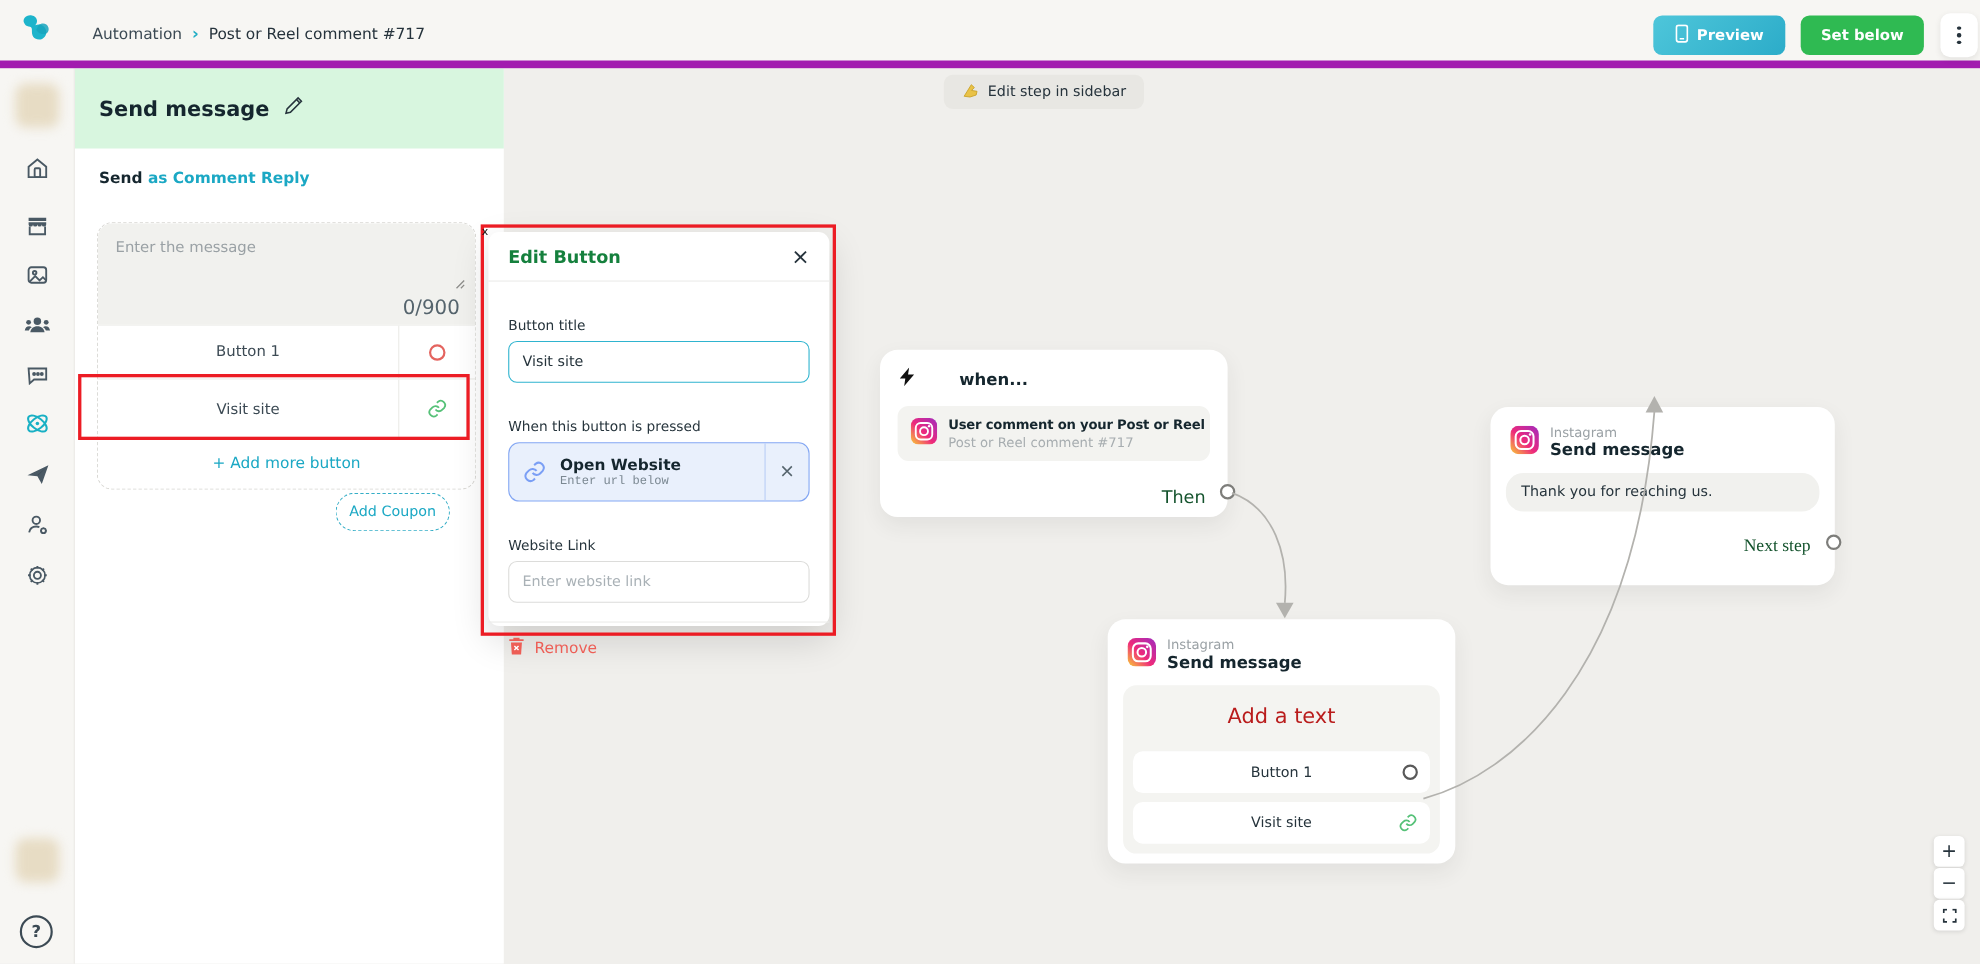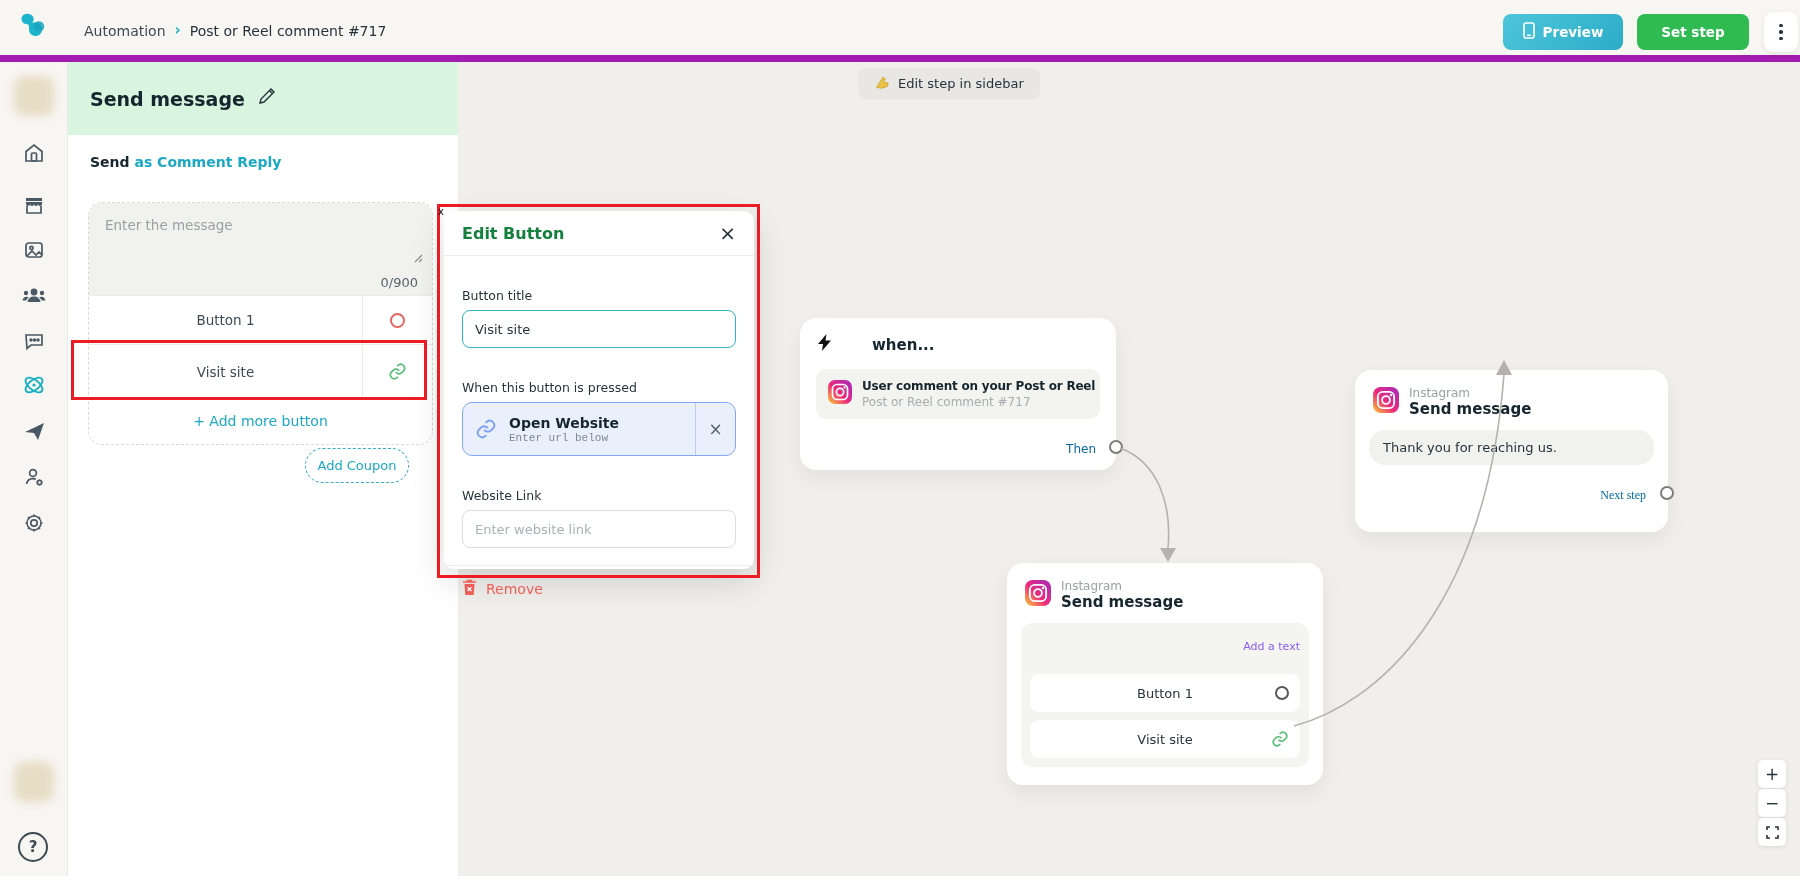--- a/index.html
+++ b/index.html
@@ -33,21 +33,21 @@
   .panel-head { position:absolute; left:0; top:0; width:390px; height:73px; background:#d8f6df; display:flex; align-items:center; padding-left:22px; gap:12px; }
   .panel-title { font-size:19px; font-weight:bold; color:#15262e; }
   .send-line { position:absolute; left:22px; top:92px; font-size:14px; font-weight:bold; color:#15262e; }
   .send-mode { color:#1ba8c4; cursor:pointer; }
   .composer { position:absolute; left:20px; top:140px; width:345px; border:1px dashed #d9d8d4; border-radius:14px; background:#fff; overflow:hidden; }
   .msg-zone { position:relative; height:92px; background:#f1f1ee; border-radius:13px 13px 0 0; }
   .msg-zone textarea { width:100%; height:60px; background:transparent; border:none; resize:none; outline:none;
     padding:14px 16px; font-size:13.5px; font-family:inherit; color:#42525c; }
   .msg-zone textarea::placeholder { color:#9aa1a5; }
   .resize-glyph { position:absolute; right:9px; bottom:28px; }
-  .counter { position:absolute; right:14px; bottom:5px; font-size:13px; color:#55646d; }
+  .counter { position:absolute; right:14px; bottom:5px; font-size:18px; color:#55646d; }
   .btn-row { display:flex; align-items:stretch; border-top:1px solid #ebebe8; background:#fff; cursor:pointer; }
   .btn-row .lbl { flex:1; display:flex; align-items:center; justify-content:center; font-size:13.5px; color:#3c4a54; }
   .btn-row .act { width:70px; border-left:1px solid #ebebe8; display:flex; align-items:center; justify-content:center; }
   .row-h49 { height:49px; } .row-h54 { height:54px; }
   .red-circle { width:15px; height:15px; border-radius:50%; border:2px solid #e4645f; }
   .port-circle { width:14px; height:14px; border-radius:50%; border:2px solid #595959; background:#fff; }
   .add-more { height:46px; display:flex; align-items:center; justify-content:center; font-size:14px; color:#1ba8c4; cursor:pointer; background:#fff; }
   .add-coupon { position:absolute; left:237px; top:386px; width:104px; height:35px; border:1.5px dashed #35aec7; border-radius:18px;
     background:#fff; color:#1ba8c4; font-size:13px; cursor:pointer; font-family:inherit; }
 
@@ -80,24 +80,24 @@
   .canvas { position:absolute; left:458px; top:62px; width:1342px; height:814px; background:#f0efec; overflow:hidden; }
   .tooltip { position:absolute; left:400px; top:6px; height:31px; padding:0 16px; background:#e8e7e3; border-radius:8px;
     display:flex; align-items:center; gap:8px; font-size:13px; color:#26333c; }
   .node { position:absolute; background:#fff; border-radius:16px; box-shadow:0 8px 20px rgba(40,40,40,.07); z-index:3; }
   .node-head { display:flex; align-items:center; gap:10px; padding:16px 18px 10px; }
   .node-app { font-size:12px; color:#9aa1a5; }
   .node-title { font-size:15px; font-weight:bold; color:#15262e; }
   .trigger-card { margin:2px 16px 0; background:#f3f3f0; border-radius:10px; padding:10px 12px; display:flex; align-items:center; gap:10px; }
   .trigger-title { font-size:12px; font-weight:bold; color:#15262e; white-space:nowrap; letter-spacing:-.2px; }
   .trigger-sub { font-size:12px; color:#a7adb0; margin-top:2px; }
-  .port-label { position:absolute; font-size:12px; color:#0369a1; }
+  .port-label { position:absolute; font-size:16px; color:#14532d; }
   .port { position:absolute; width:14px; height:14px; border-radius:50%; border:2px solid #7d7d7a; background:#fff; cursor:pointer; }
   .inner-card { margin:2px 14px 0; background:#f4f4f1; border-radius:12px; padding:9px; }
-  .inner-hint { text-align:right; font-size:11px; color:#8b5cf6; padding:8px 0 13px; }
+  .inner-hint { text-align:center; font-size:19px; color:#b91c1c; padding:8px 0 13px; }
   .inner-row { background:#fff; border-radius:9px; height:38px; display:flex; align-items:center; position:relative; margin-top:8px; cursor:pointer; }
   .inner-row:first-of-type { margin-top:0; }
   .inner-row .lbl { flex:1; text-align:center; font-size:13px; color:#26343c; }
   .inner-row .ric { position:absolute; right:11px; top:50%; transform:translateY(-50%); display:flex; }
   .bubble { margin:2px 14px 0; background:#f1f1ee; border-radius:16px; padding:10px 14px; font-size:13px; color:#26343c; }
   .edges { position:absolute; inset:0; z-index:5; pointer-events:none; }
   .zoombtn { position:absolute; left:1300px; width:28px; height:28px; background:#fff; border:none; border-radius:5px;
     box-shadow:0 1px 4px rgba(0,0,0,.10); display:flex; align-items:center; justify-content:center;
     font-size:17px; color:#26333c; cursor:pointer; font-family:inherit; }
 </style>
@@ -116,21 +116,21 @@
     <span class="crumb-sep">›</span>
     <span class="crumb-page">Post or Reel comment #717</span>
   </div>
   <button class="btn-preview">
     <span><svg width="12" height="17" viewBox="0 0 12 17">
           <rect x="1" y="1" width="10" height="15" rx="2" fill="none" stroke="#fff" stroke-width="1.6"></rect>
           <line x1="4" y1="13.2" x2="8" y2="13.2" stroke="#fff" stroke-width="1.4"></line>
         </svg></span>
     <span>Preview</span>
   </button>
-  <button class="btn-setlive">Set step</button>
+  <button class="btn-setlive">Set below</button>
   <button class="btn-kebab">
     <span class="kebab-dots">
         <i></i>
         <i></i>
         <i></i>
       </span>
   </button>
 </div>
 
 <div class="rail">

